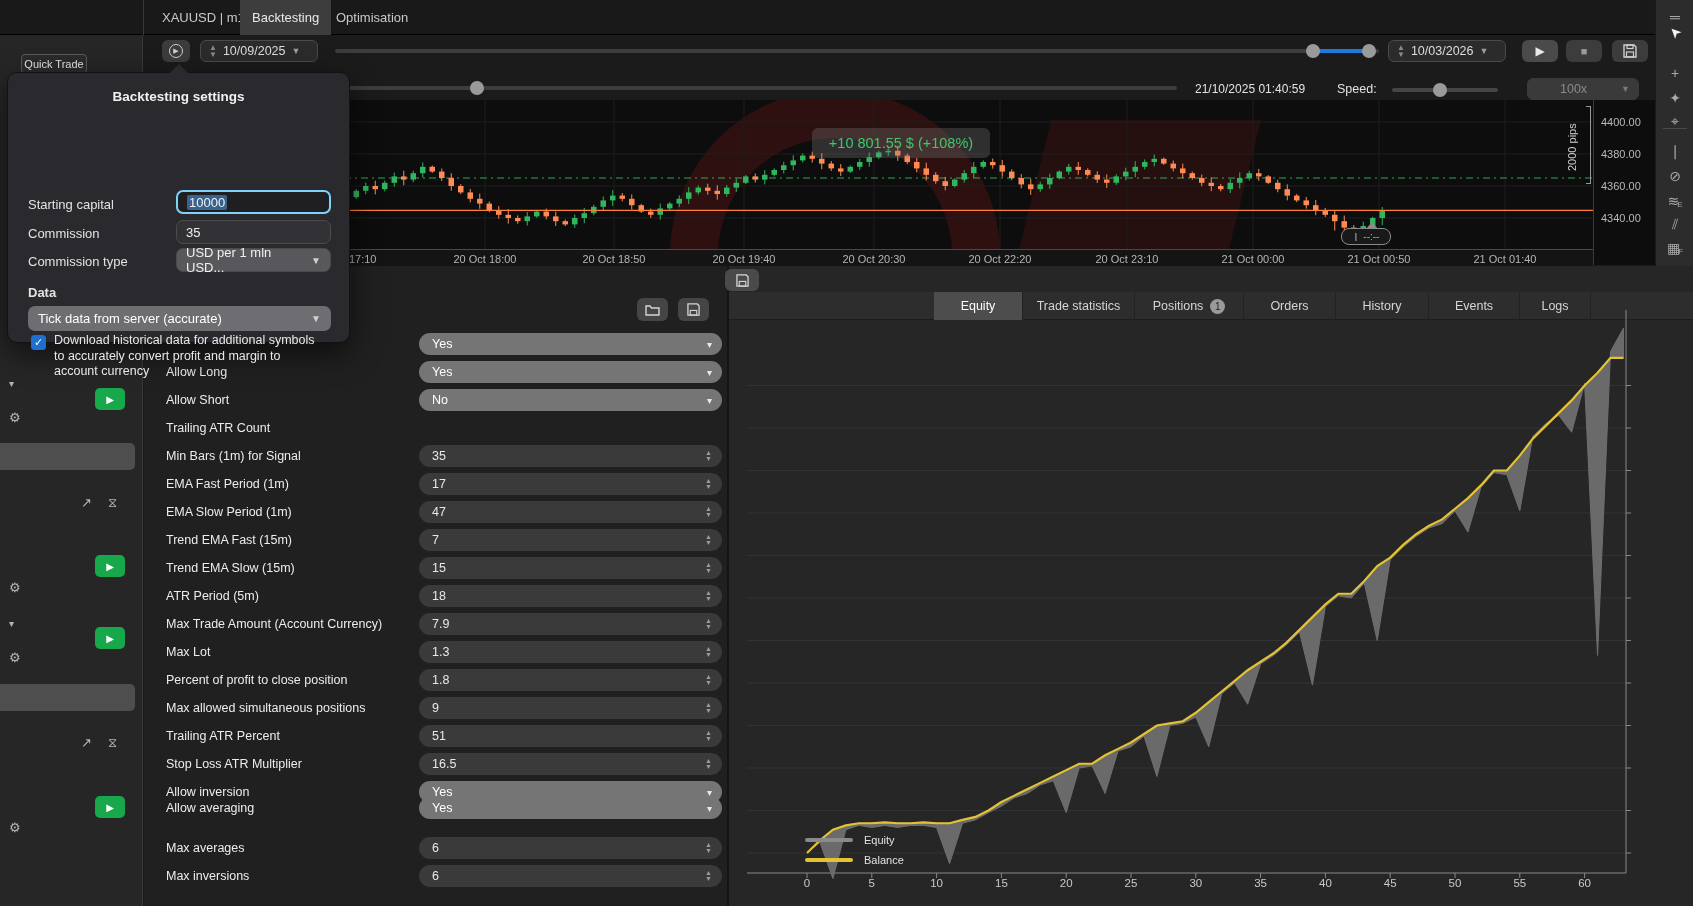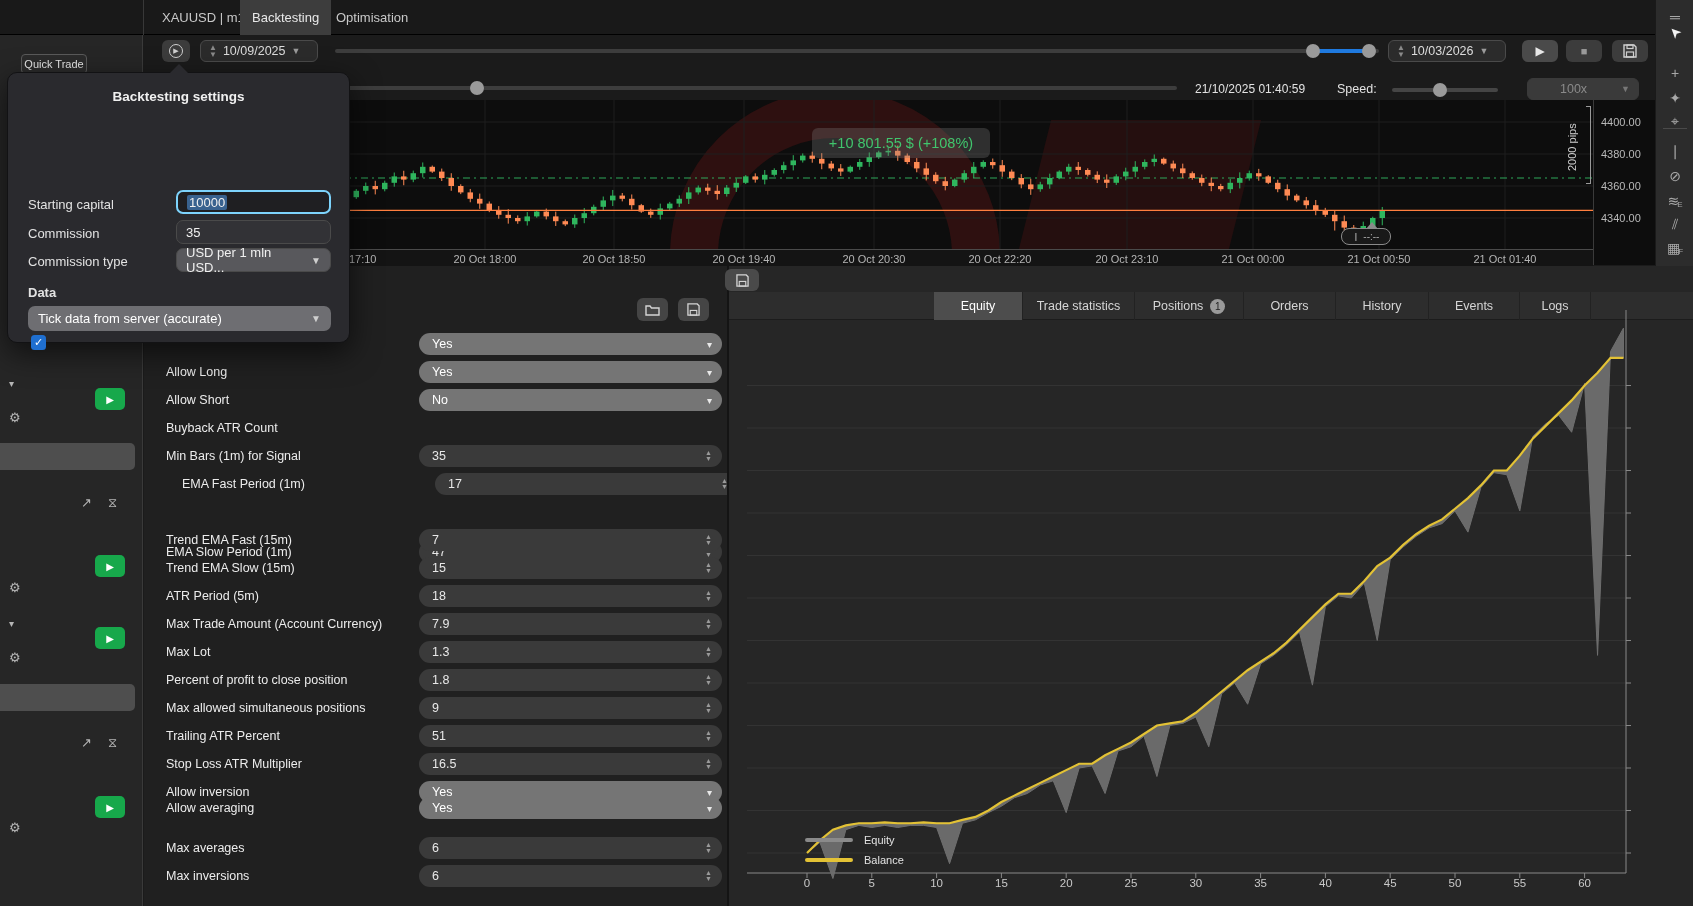--- a/index.html
+++ b/index.html
@@ -546,43 +546,43 @@
             </div>
           </div>
           <div class="prow" style="top: 123px;">
             <div class="lab">Allow Short</div>
             <div class="pfield drop">
               <span>No</span>
               <span class="chev">▾</span>
             </div>
           </div>
           <div class="prow" style="top: 151px;">
-            <div class="lab">Buyback ATR Count</div>
+            <div class="lab">Trailing ATR Count</div>
           </div>
           <div class="prow" style="top: 179px;">
             <div class="lab">Min Bars (1m) for Signal</div>
             <div class="pfield step">
               <span>35</span>
               <span class="updown">
                 <span>▲</span>
                 <span>▼</span>
               </span>
             </div>
           </div>
-          <div class="prow" style="top: 207px; margin-left: 16px;">
+          <div class="prow" style="top: 207px;">
             <div class="lab">EMA Fast Period (1m)</div>
             <div class="pfield step">
               <span>17</span>
               <span class="updown">
                 <span>▲</span>
                 <span>▼</span>
               </span>
             </div>
           </div>
-          <div class="prow" style="top: 235px; margin-top: 40px;">
+          <div class="prow" style="top: 235px;">
             <div class="lab">EMA Slow Period (1m)</div>
             <div class="pfield step">
               <span>47</span>
               <span class="updown">
                 <span>▲</span>
                 <span>▼</span>
               </span>
             </div>
           </div>
           <div class="prow" style="top: 263px;">
@@ -829,15 +829,16 @@
     <div class="pinput pdrop" style="top:175px;">
       <span>USD per 1 mln USD...</span>
       <span class="chev">▼</span>
     </div>
     <div class="prow-label" style="top:212px; font-weight:bold;">Data</div>
     <div class="bigdrop">
       <span>Tick data from server (accurate)</span>
       <span class="chev">▼</span>
     </div>
     <div class="chkbox">✓</div>
+    <div class="chktext">Download historical data for additional symbols to accurately convert profit and margin to account currency</div>
   </div>
 
 </div>
 
 </body></html>

